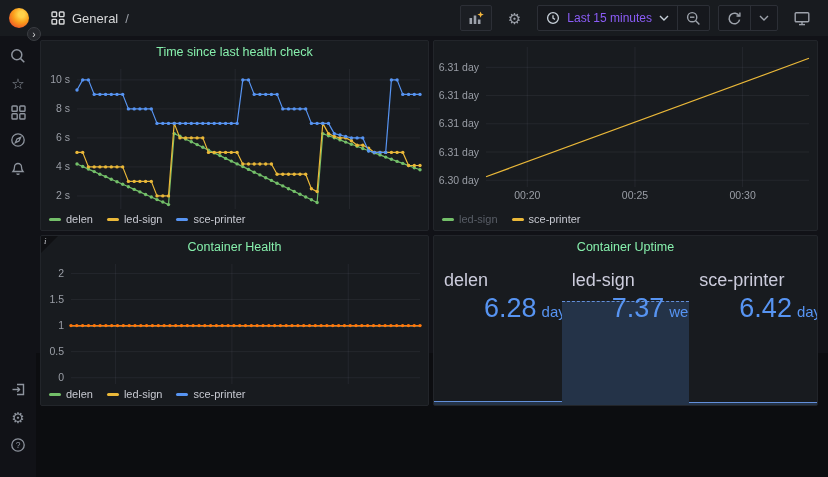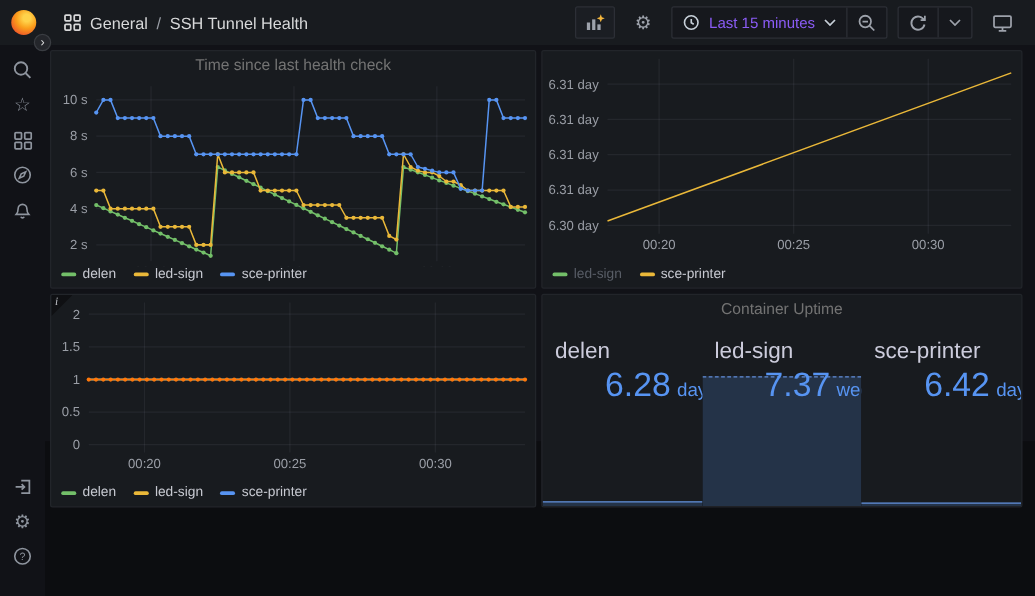--- a/index.html
+++ b/index.html
@@ -46,21 +46,21 @@
                 cursor:pointer; z-index:6; padding:0; }
 
   
   .grid { position:absolute; left:36px; top:36px; width:792px; height:441px;
           padding:4px 10px 4px 4px;
           display:grid; grid-template-columns:389px 385px; grid-template-rows:191px 171px;
           gap:4px; align-content:start; }
   .panel { position:relative; background:#181b1f; border:1px solid #22252a;
            border-radius:2px; display:flex; flex-direction:column; overflow:hidden; }
   .panel-header { height:22px; flex:0 0 auto; display:flex; align-items:center; justify-content:center; }
-  .panel-title { font-size:12.5px; font-weight:500; color:#737373; cursor:pointer; }
+  .panel-title { font-size:12.5px; font-weight:500; color:#86efac; cursor:pointer; }
   svg.chart { flex:1 1 auto; width:100%; display:block; cursor:crosshair; }
   svg text { font-family:"Liberation Sans", sans-serif; }
   .legend { flex:0 0 auto; display:flex; align-items:center; gap:14px;
             padding:0 8px 5px 8px; font-size:11px; color:#c7c9d1; }
   .legend-item { display:inline-flex; align-items:center; gap:5px; cursor:pointer; }
   .legend-swatch { width:12px; height:3px; border-radius:2px; display:inline-block; }
   .legend-item.dimmed .legend-label { color:#585d66; }
 
   .info-corner { position:absolute; left:0; top:0; width:17px; height:17px;
                  background:#0f1013; clip-path:polygon(0 0,100% 0,0 100%); z-index:3; }
@@ -89,21 +89,20 @@
       <span class="icon">
         <svg width="14" height="14" viewBox="0 0 14 14" fill="none" stroke="#d8d9da" stroke-width="1.4">
           <rect x="1" y="1" width="4.6" height="4.6" rx="0.8"></rect>
             <rect x="8.4" y="1" width="4.6" height="4.6" rx="0.8"></rect>
           <rect x="1" y="8.4" width="4.6" height="4.6" rx="0.8"></rect>
             <rect x="8.4" y="8.4" width="4.6" height="4.6" rx="0.8"></rect>
         </svg>
       </span>
       <span>General</span>
       <span class="bc-sep">/</span>
-      <span>SSH Tunnel Health</span>
     </div>
 
     <div class="tb-spacer"></div>
 
     <div class="tb-actions">
       <button class="tbtn">
         <span class="icon">
           <svg width="16" height="15" viewBox="0 0 16 15">
             <rect x="1.5" y="7" width="2.6" height="6" fill="#9da2ab"></rect>
             <rect x="5.7" y="4.5" width="2.6" height="8.5" fill="#9da2ab"></rect>
@@ -494,20 +493,23 @@
             <span class="legend-swatch" style="background: rgb(234, 184, 57);"></span>
             <span class="legend-label">sce-printer</span>
           </span>
         </div>
     </section>
 
     <section class="panel">
       <div class="info-corner">
         <span>i</span>
       </div>
+      <div class="panel-header">
+        <h2 class="panel-title">Container Health</h2>
+      </div>
       <svg class="chart">
           <line x1="30" x2="379" y1="119.73913043478261" y2="119.73913043478261" stroke="rgba(204,204,220,0.07)"></line>
           <text x="23" y="123.23913043478261" text-anchor="end" fill="#9a9ea6" font-size="10.5">0</text>
           <line x1="30" x2="379" y1="93.65217391304348" y2="93.65217391304348" stroke="rgba(204,204,220,0.07)"></line>
           <text x="23" y="97.15217391304348" text-anchor="end" fill="#9a9ea6" font-size="10.5">0.5</text>
           <line x1="30" x2="379" y1="67.56521739130434" y2="67.56521739130434" stroke="rgba(204,204,220,0.07)"></line>
           <text x="23" y="71.06521739130434" text-anchor="end" fill="#9a9ea6" font-size="10.5">1</text>
           <line x1="30" x2="379" y1="41.47826086956522" y2="41.47826086956522" stroke="rgba(204,204,220,0.07)"></line>
           <text x="23" y="44.97826086956522" text-anchor="end" fill="#9a9ea6" font-size="10.5">1.5</text>
           <line x1="30" x2="379" y1="15.391304347826095" y2="15.391304347826095" stroke="rgba(204,204,220,0.07)"></line>

